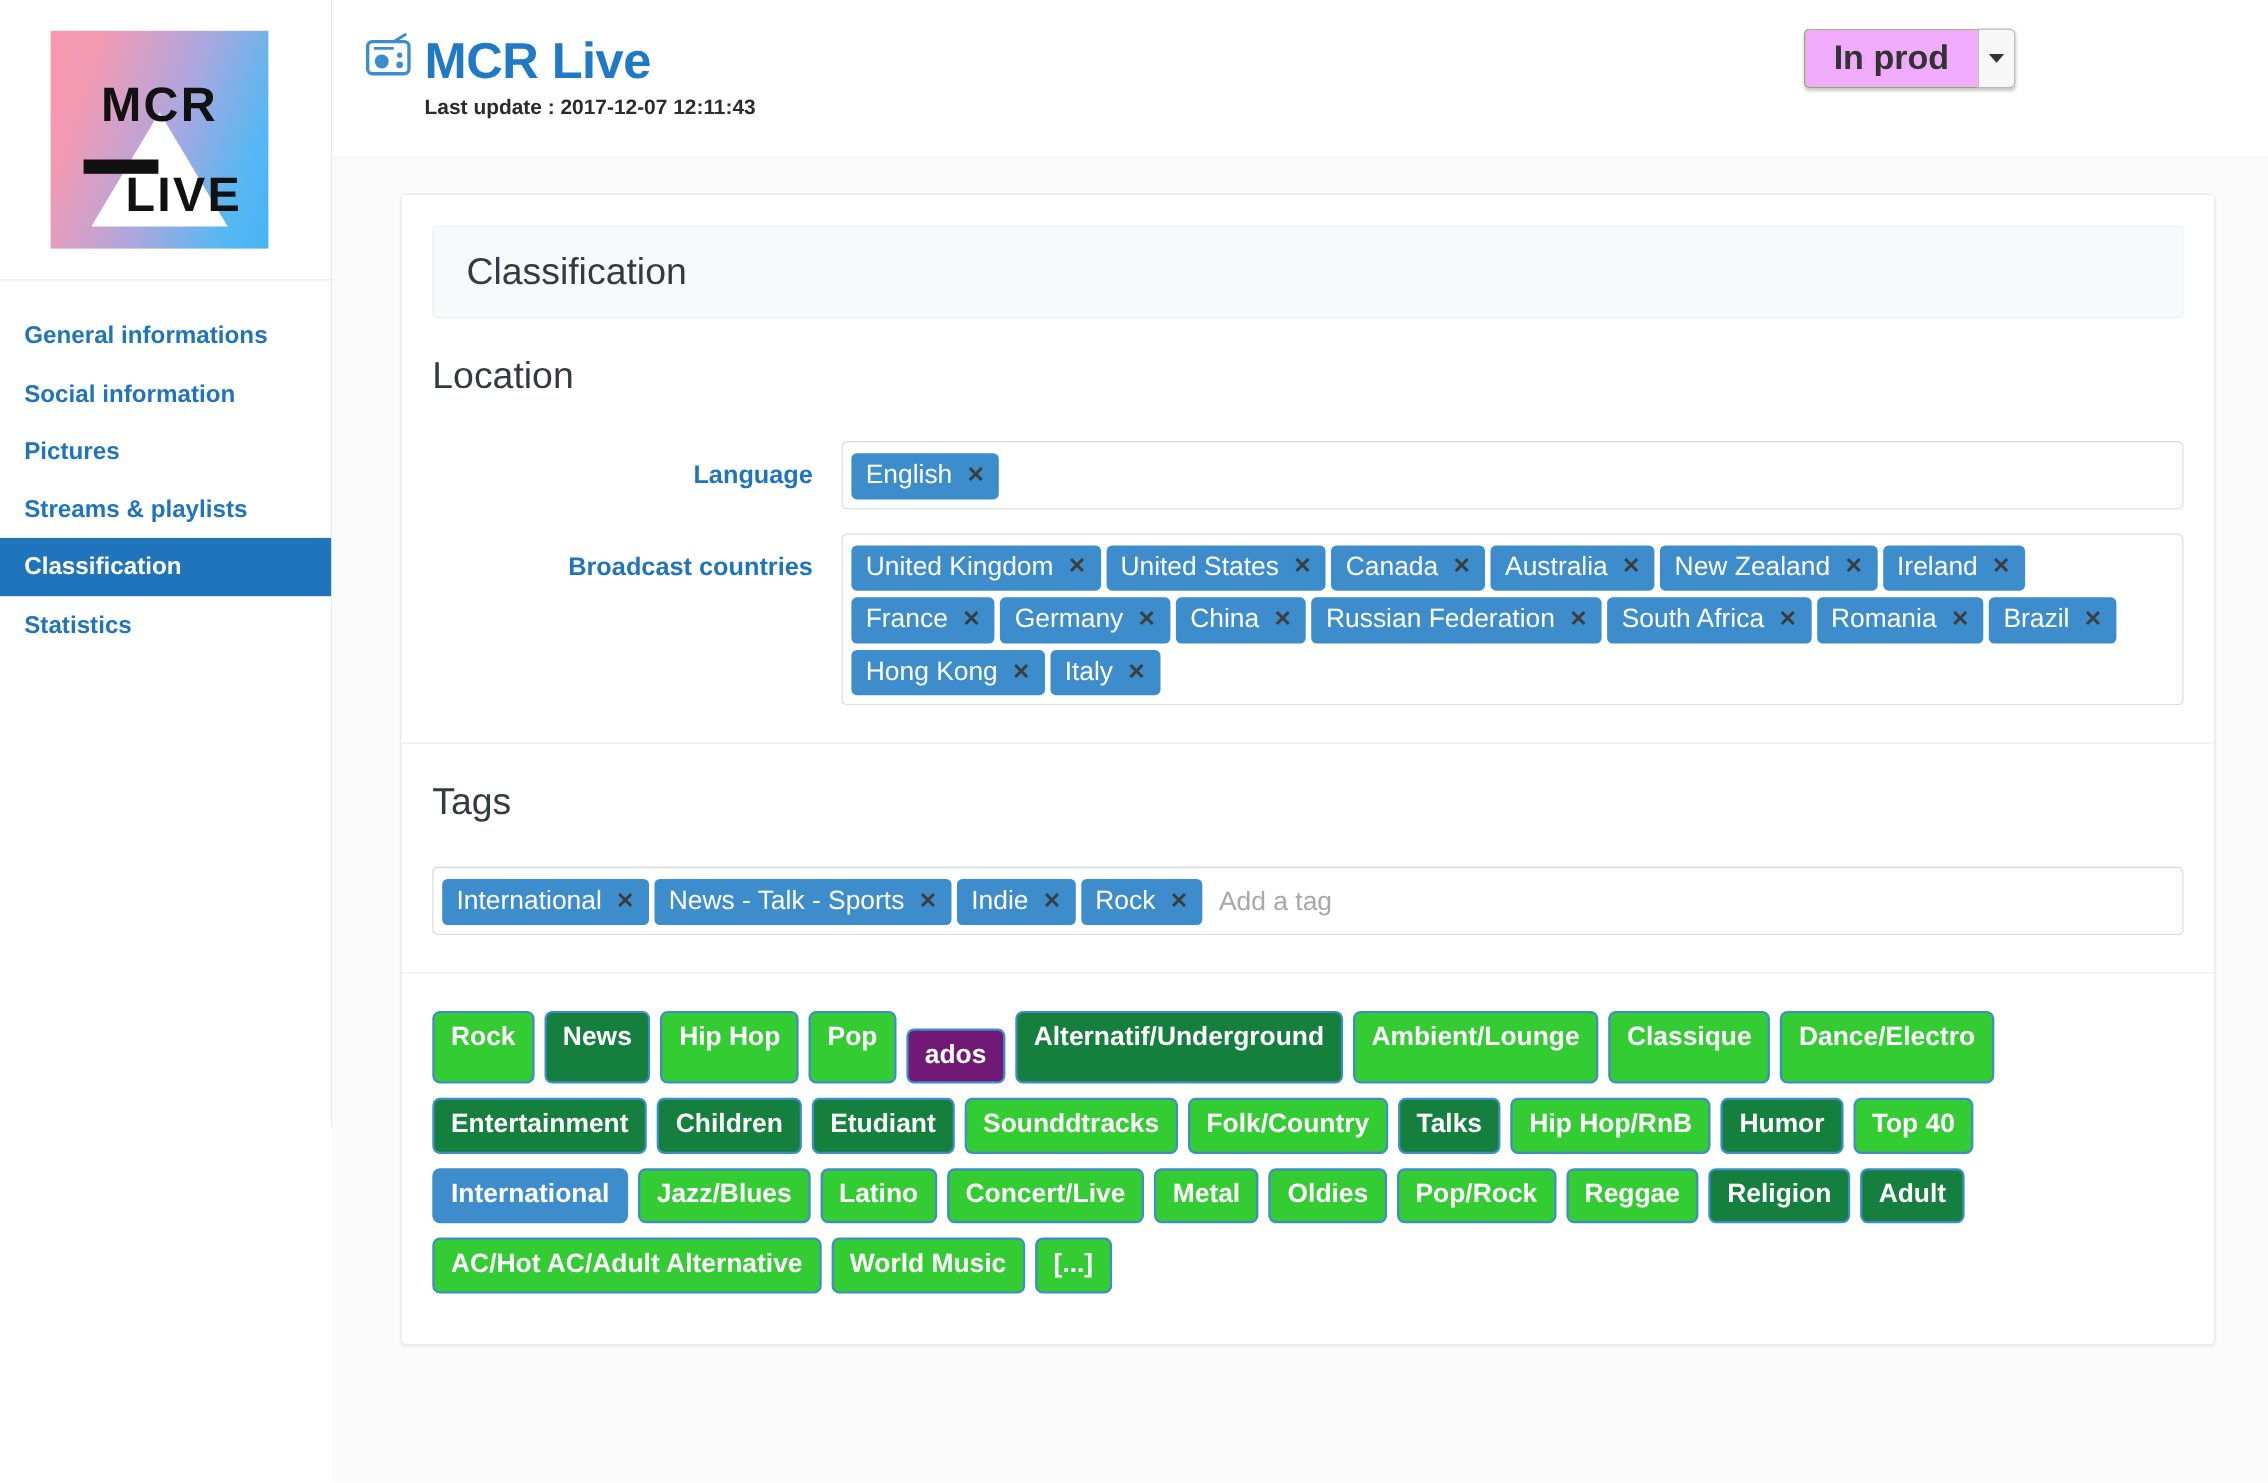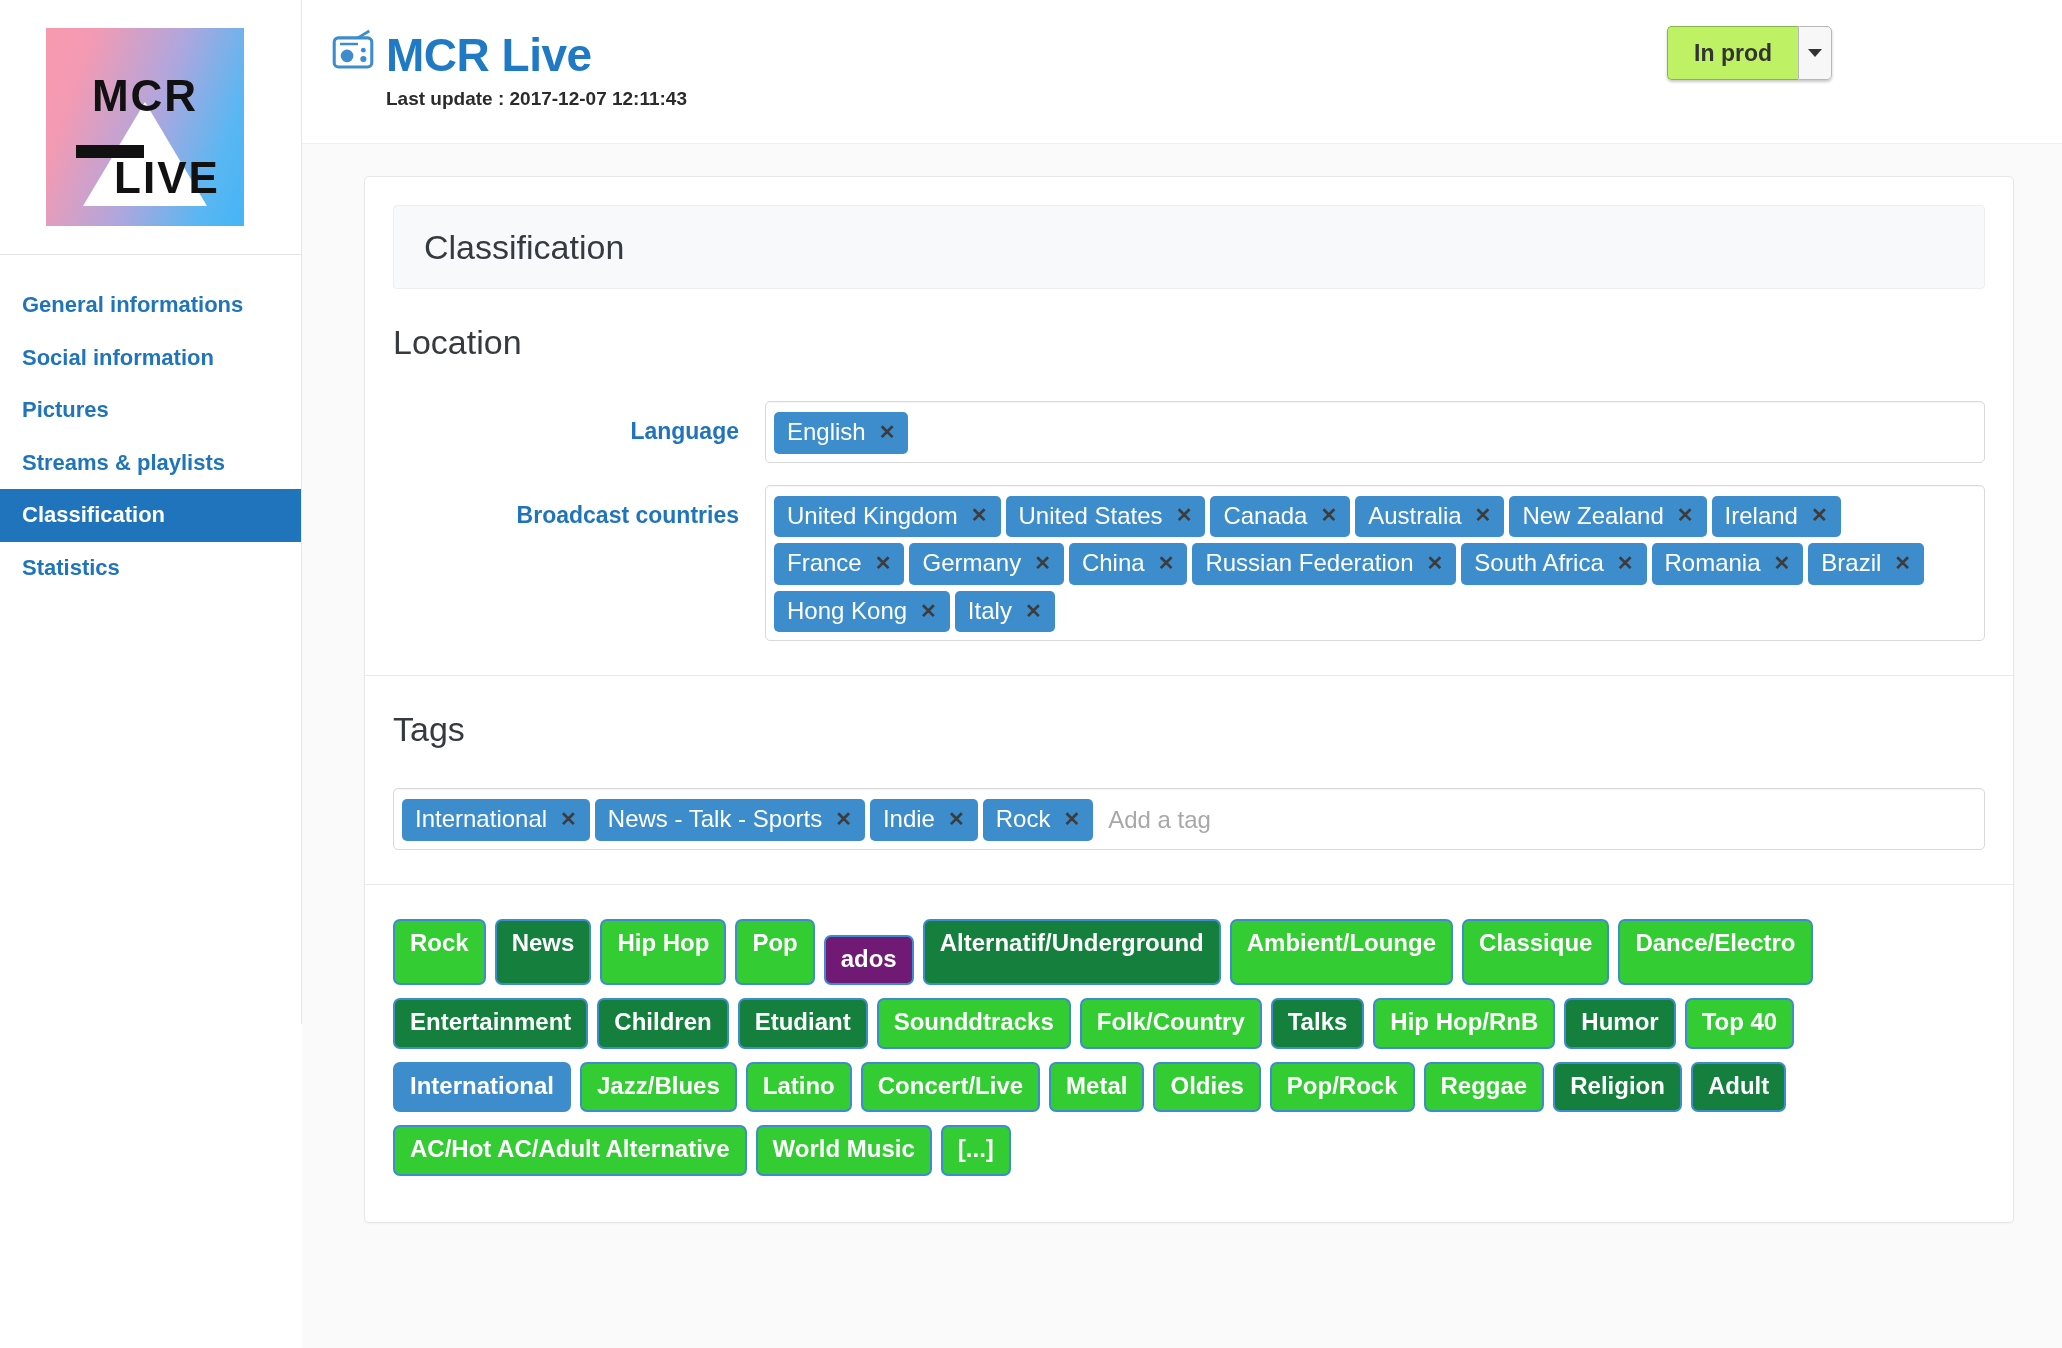--- a/index.html
+++ b/index.html
@@ -116,26 +116,26 @@
   .status-group {
     position: absolute;
     right: 230px; top: 26px;
     display: flex;
     align-items: stretch;
     height: 54px;
     box-shadow: 0 2px 3px rgba(0,0,0,0.22);
     border-radius: 5px;
   }
   .status-btn {
-    background: #bef264;
+    background: #f0abfc;
     border: 1px solid #86b44d;
     border-right: none;
     border-radius: 5px 0 0 5px;
     color: #333333;
-    font-size: 23px;
+    font-size: 31px;
     font-weight: 700;
     padding: 0 26px;
     display: flex; align-items: center;
     cursor: pointer;
     text-align: center;
   }
   .status-caret {
     background: #f7f7f7;
     border: 1px solid #b8b8b8;
     border-radius: 0 5px 5px 0;

